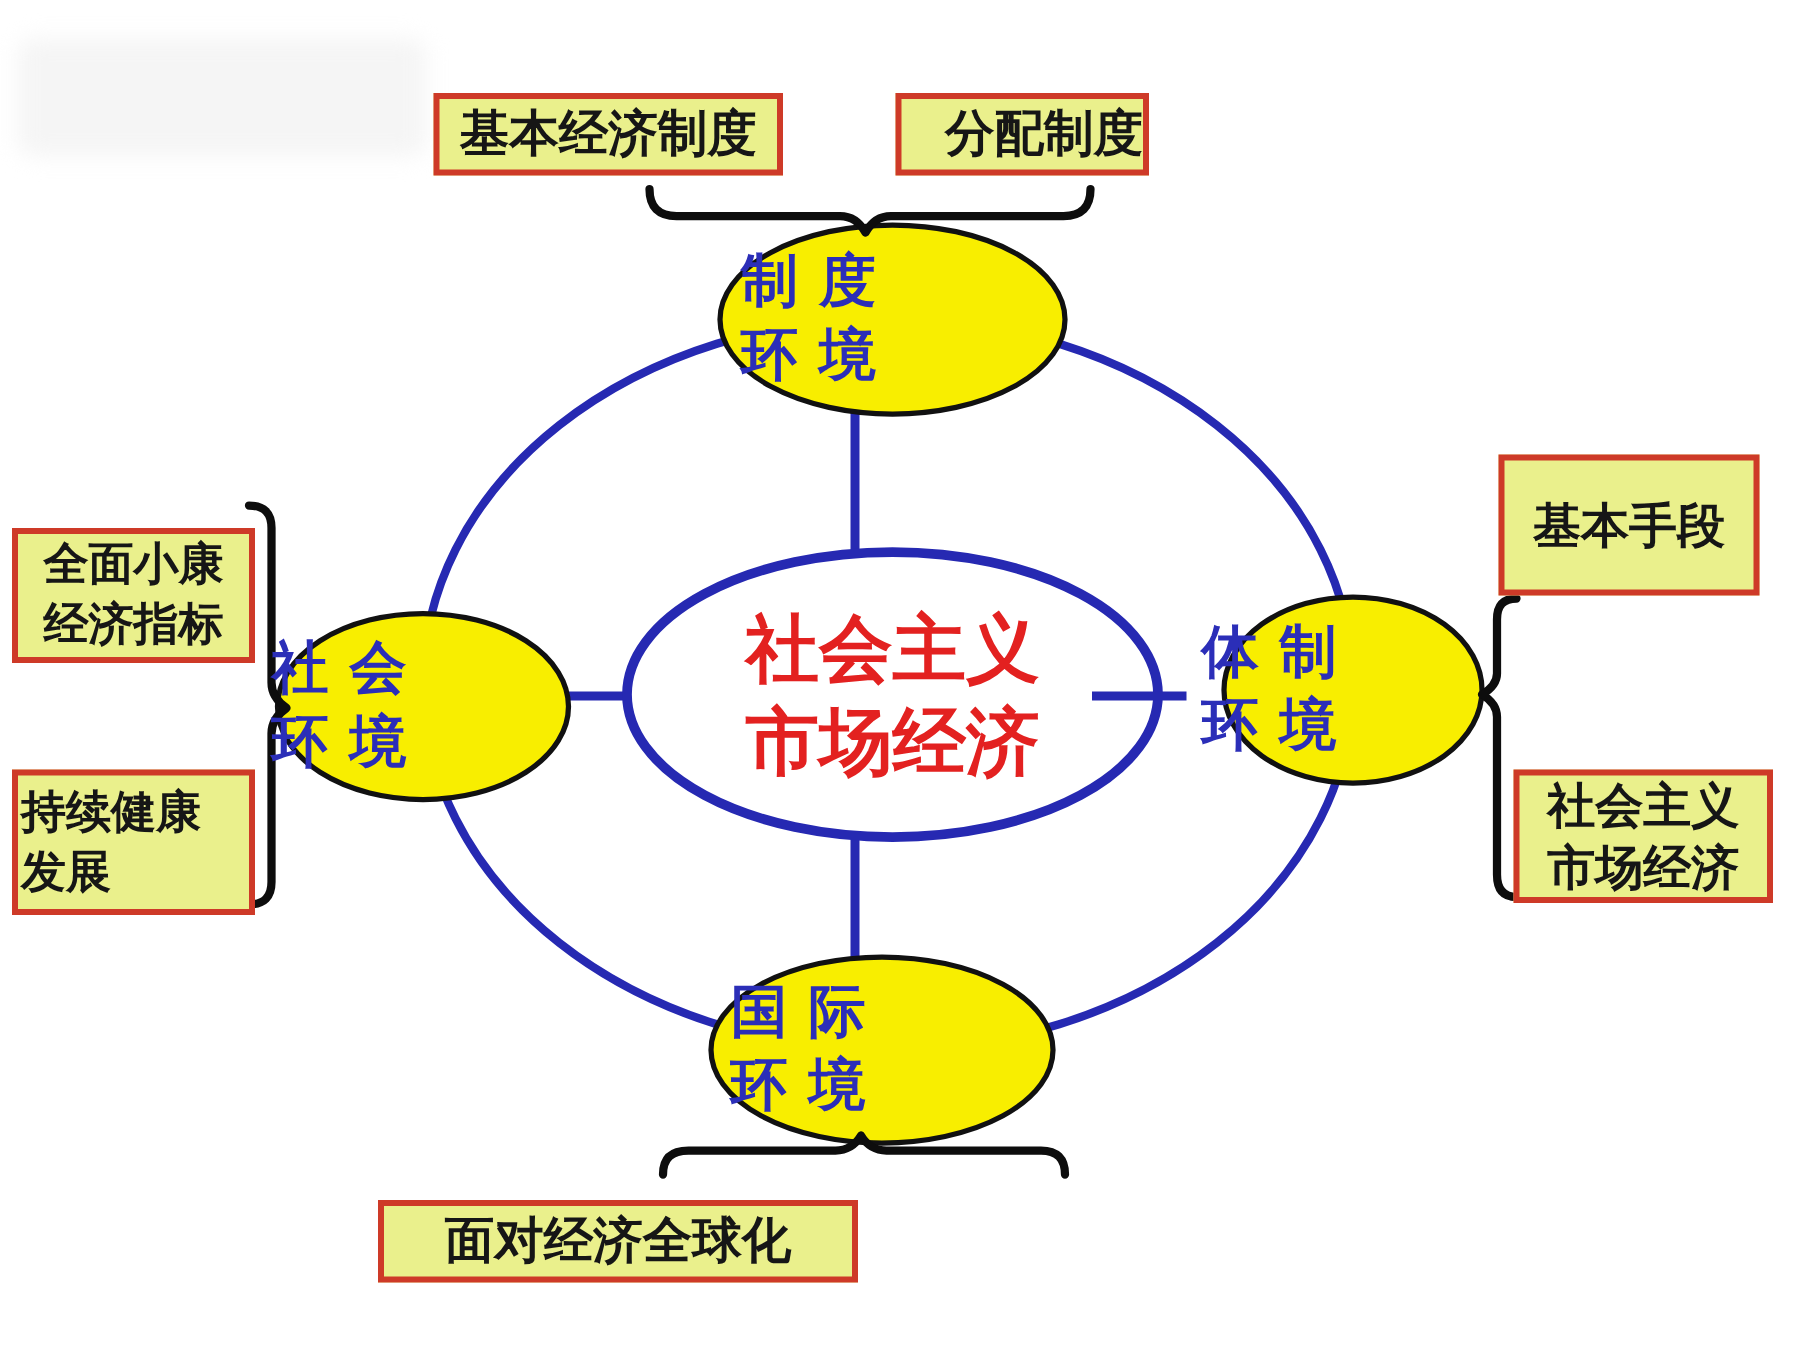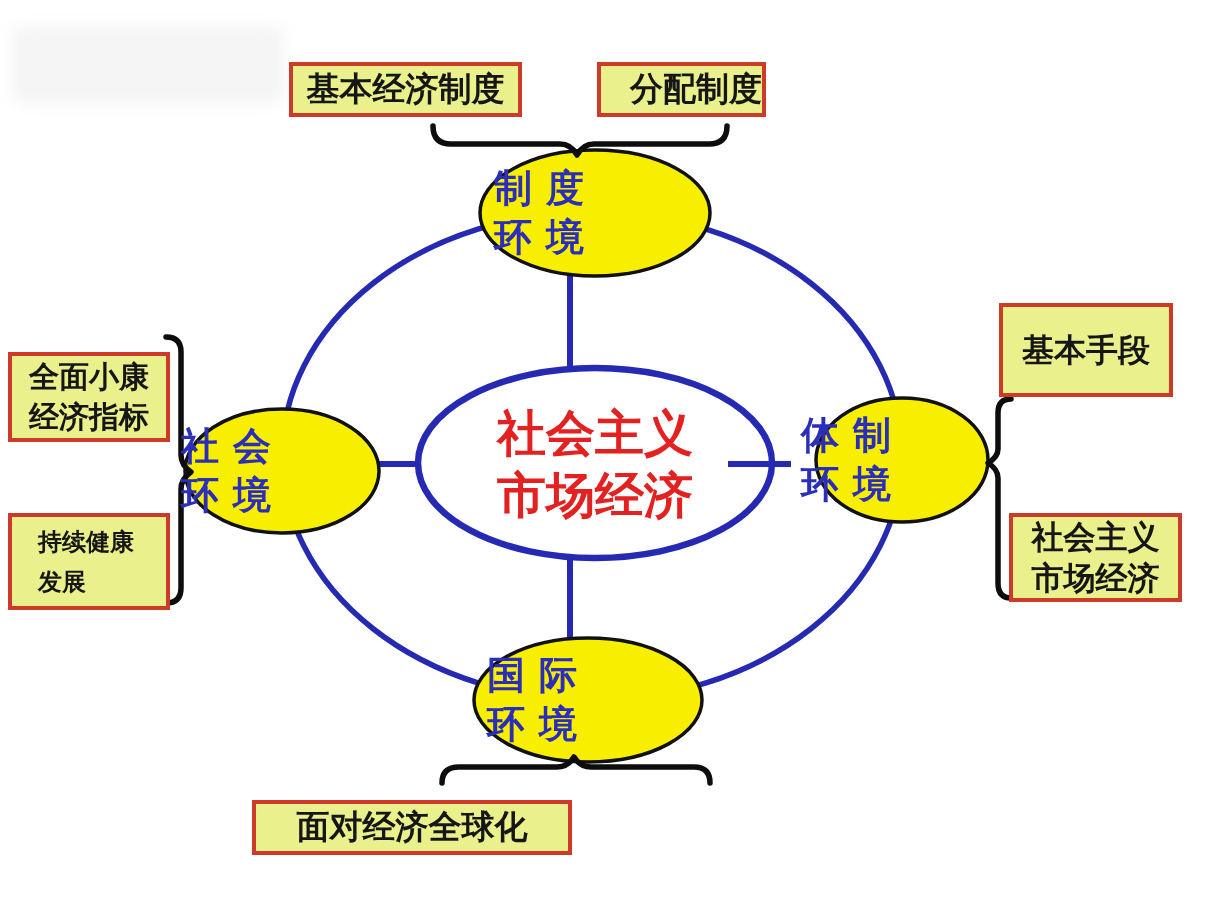--- a/index.html
+++ b/index.html
@@ -27,22 +27,22 @@
   .tag {
     position:absolute; background:var(--tag-fill);
     border:4px solid var(--tag-border); color:var(--tag-text);
     font-weight:bold; display:flex; flex-direction:column;
     justify-content:center; align-items:center; text-align:center;
   }
   .tag-top-left     { left:289px; top:62px;  width:233px; height:55px; font-size:33px; }
   .tag-top-right    { left:597px; top:62px;  width:169px; height:55px; font-size:33px;
                       align-items:flex-end; padding-left:13px; }
   .tag-left-top     { left:8px;   top:320px; width:162px; height:90px; font-size:30px; line-height:40px;margin-top:32px; }
-  .tag-left-bottom  { left:8px;   top:513px; width:162px; height:97px; font-size:24px; line-height:40px;
-                      align-items:flex-start; padding-left:26px; text-align:left; }
+  .tag-left-bottom  { left:8px;   top:513px; width:162px; height:97px; font-size:30px; line-height:40px;
+                      align-items:flex-start; padding-left:2px; text-align:left; }
   .tag-right-top    { left:999px; top:303px; width:174px; height:94px; font-size:32px; line-height:42px; }
   .tag-right-bottom { left:1009px;top:513px; width:173px; height:89px; font-size:32px; line-height:41px; }
   .tag-bottom-left  { left:252px; top:800px; width:320px; height:55px; font-size:33px; }
   .tag-bottom-right { left:598px; top:791px; width:288px; height:54px; font-size:33px; }
 
   .node-label {
     position:absolute; width:230px; color:var(--node-text);
     font-weight:bold; font-size:38px; line-height:49px;
     text-align:left; letter-spacing:14px;
   }

